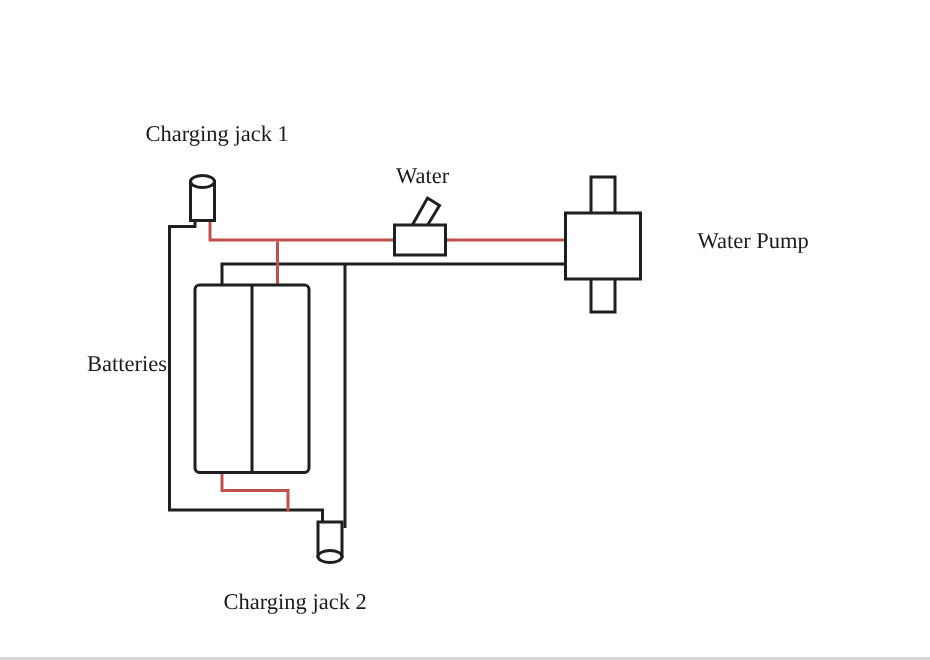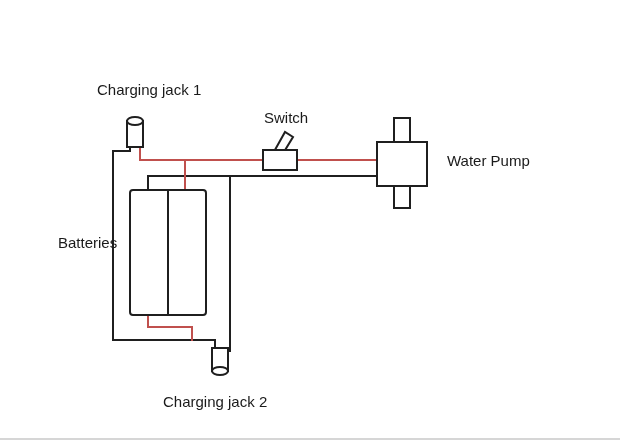--- a/index.html
+++ b/index.html
@@ -7,20 +7,21 @@
     padding: 0;
     background: #ffffff;
     font-family: "Liberation Sans", sans-serif;
   }
   .canvas {
     position: relative;
     width: 620px;
     height: 440px;
     background: var(--bg, #ffffff);
     overflow: hidden;
+    font-family: Liberation Serif, serif;
   }
   .diagram-svg {
     position: absolute;
     inset: 0;
   }
   .wire-red {
     stroke: var(--wire-red, #c0504d);
     stroke-width: 2;
     fill: none;
   }
@@ -95,22 +96,22 @@
     </g>
 
     <g>
       <rect class="comp" x="212" y="348" width="16" height="23"></rect>
       <ellipse class="comp" cx="220" cy="371" rx="8" ry="4"></ellipse>
     </g>
   </svg>
 
   <div class="label" style="left:97px; top:82px;">Charging jack 1</div>
 
-  <div class="label" style="left:264px; top:110px;">Switch</div>
+  <div class="label" style="left:264px; top:110px;">Water</div>
 
-  <div class="label" style="left:447px; top:153px;text-align:right;">Water Pump</div>
+  <div class="label" style="left:465px; top:153px;text-align:right;">Water Pump</div>
 
   <div class="label" style="left:58px; top:235px;">Batteries</div>
 
-  <div class="label" style="left:163px; top:394px;">Charging jack 2</div>
+  <div class="label" style="left:149px; top:394px;">Charging jack 2</div>
 
   <div class="bottom-edge"></div>
 </div>
 
 </body></html>

